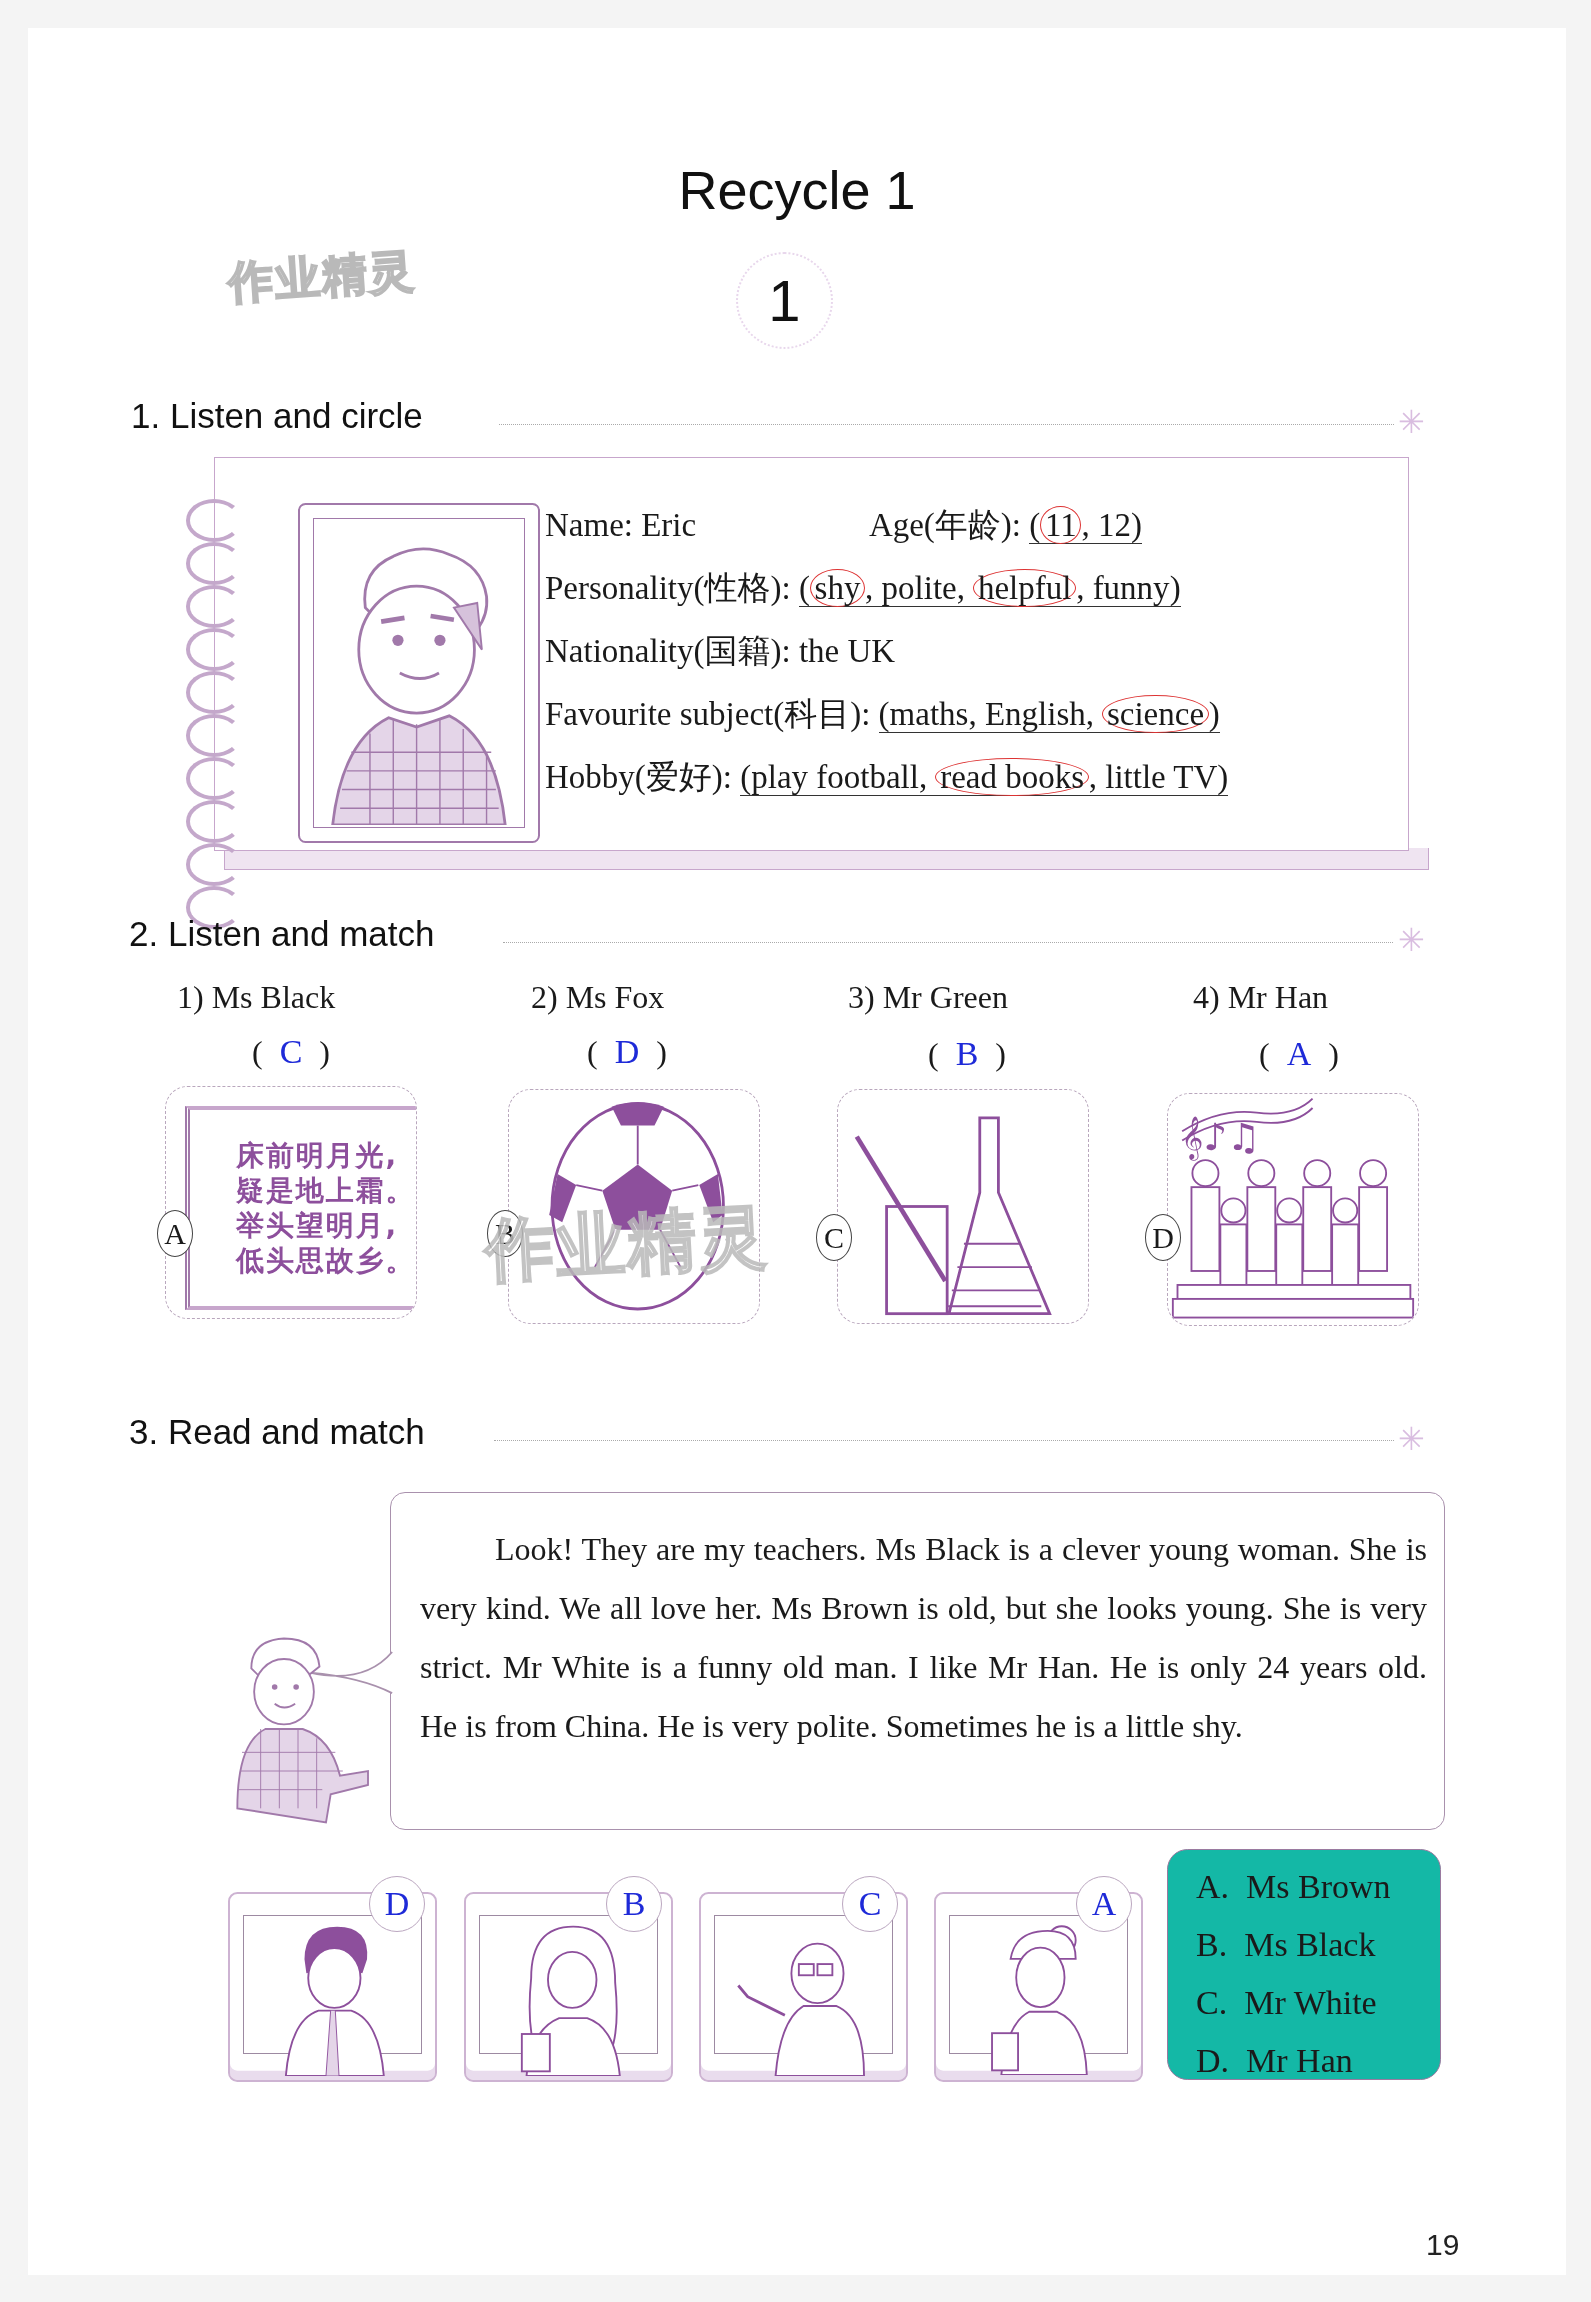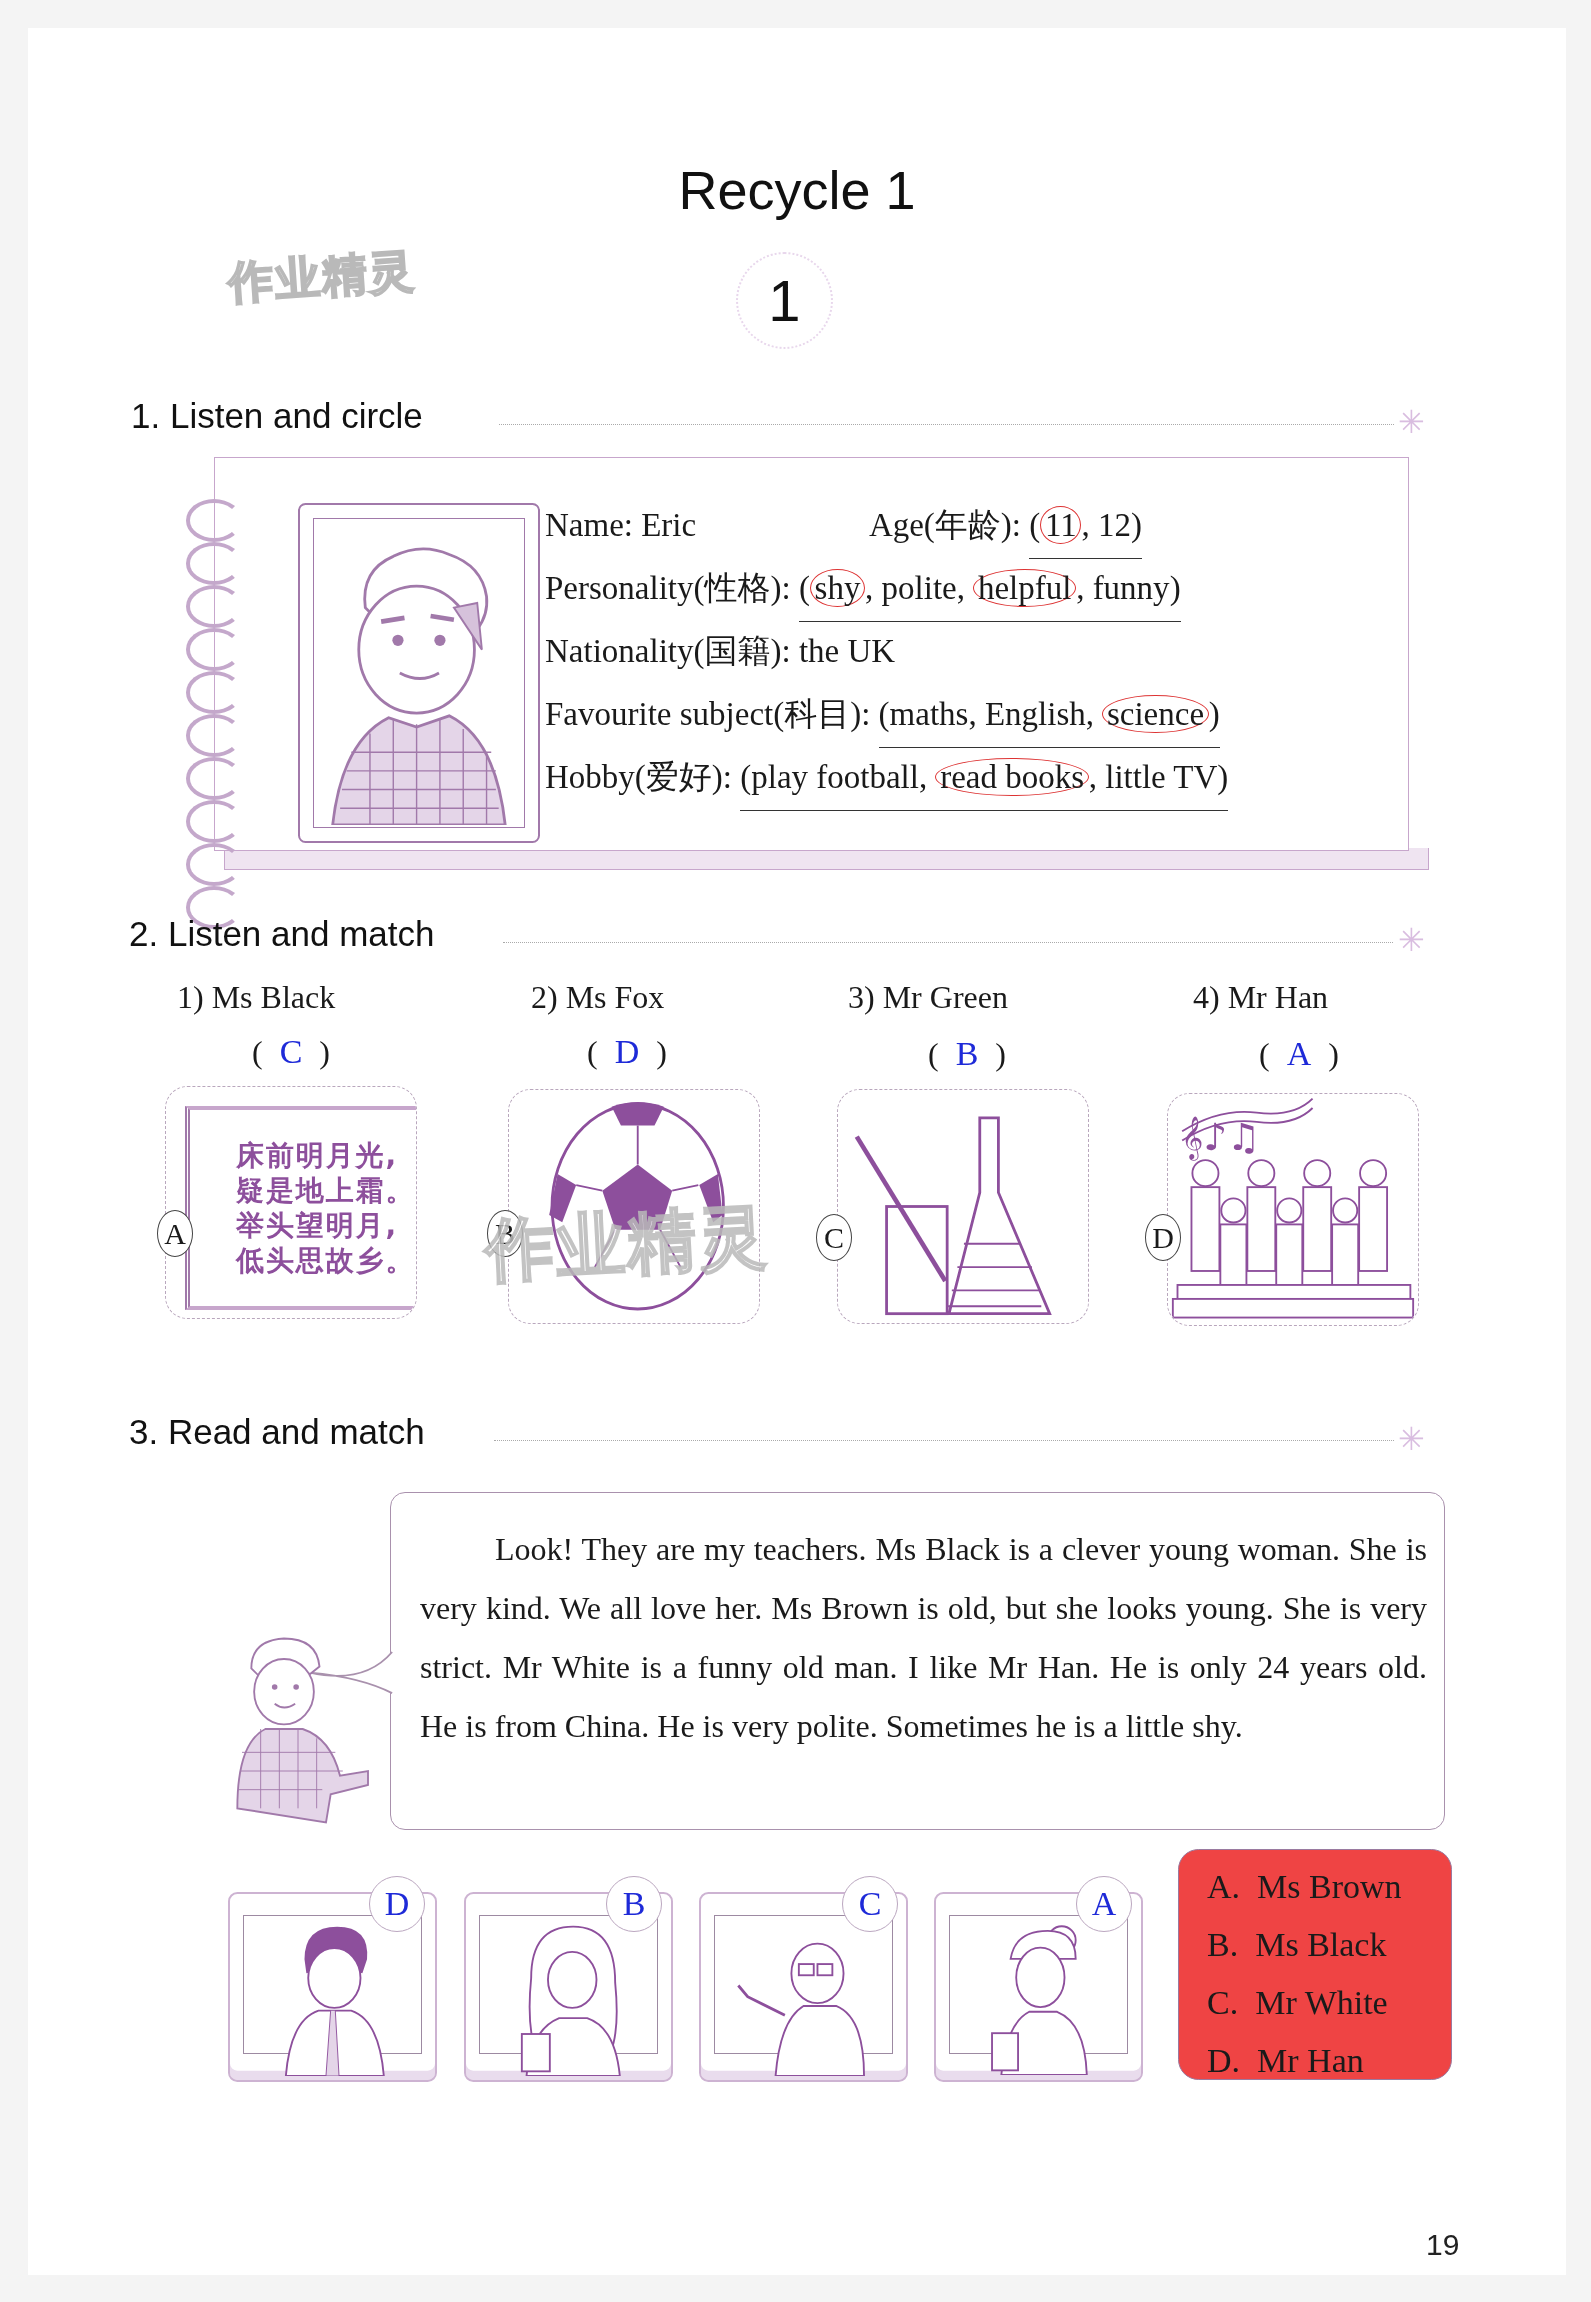--- a/index.html
+++ b/index.html
@@ -16,37 +16,37 @@
   .star { position:absolute; font-size:32px; color:#d9bde0; font-family:"DejaVu Sans", sans-serif; }
   
   .notebook { left:186px; top:429px; width:1193px; height:392px; border:1.9px solid #c7a6cc; background:#fff; }
   .notebook-shadow { left:196px; top:820px; width:1203px; height:20.5px; background:#efe4f1; border:1.9px solid #c7a6cc; border-top:none; }
   .spiral { left:158px; top:471px; width:75px; height:354px; }
   .ring { width:48px; height:35px; border:4.7px solid #c4a8cb; border-right-color:transparent; border-radius:50%; margin-bottom:0; }
   .photo-frame { left:270px; top:475px; width:238px; height:336px; border:2.8px solid #a179aa; border-radius:7.5px; background:#fff; }
   .photo-inner { position:absolute; left:13px; top:13px; right:13px; bottom:13px; border:1.9px solid #a179aa; overflow:hidden; }
   .profile { left:517px; top:466px; width:858px; font-size:33px; line-height:63px; }
   .profile .row { white-space:nowrap; }
-  .opts { border-bottom:1.9px solid #333; padding-bottom:15px; }
+  .opts { border-bottom:1.9px solid #333; padding-bottom:0; }
   .circ { border:1.9px solid #d33; border-radius:50%; padding:0 3.7px; }
   
   .person { font-size:32px; }
   .ans-paren { font-size:32px; }
   .ans { color:#1e2ad8; font-size:34px; padding:0 17px; }
   .card { border:1.9px dashed #b9a7bd; border-radius:22.4px; background:#fff; overflow:hidden; }
   .letter-circle { width:34px; height:45px; border:1.9px solid #444; border-radius:50%; background:#fff; display:flex; align-items:center; justify-content:center; font-size:30px; }
   .poem { color:#8d4f9c; font-family:"DejaVu Sans", sans-serif; font-size:28px; line-height:35px; font-weight:bold; letter-spacing:1.9px; }
   
   .bubble { left:362px; top:1464px; width:1053px; height:336px; border:1.9px solid #a991ad; border-radius:15px; background:#fff; }
   .passage { left:392px; top:1492px; width:1007px; font-size:32px; line-height:59px; text-align:justify; }
   .passage p { margin:0; text-indent:75px; }
   .tframe { border:2.8px solid #cdb3d2; border-radius:9.3px; background:#fff; box-shadow:0 -9.3px 0 #e9dced inset; }
   .board { position:absolute; left:13px; right:13px; top:20.5px; bottom:26px; border:1.9px solid #9d8aa2; }
   .tbadge { position:absolute; width:54px; height:54px; border-radius:50%; border:1.9px solid #bba7c0; background:#fff; display:flex; align-items:center; justify-content:center; color:#1e2ad8; font-size:34px; }
-  .optbox { left:1139px; top:1821px; width:272px; height:229px; border:1.9px solid #9a7aa0; border-radius:20.5px; background:#ef4444;margin-left:11px; }
+  .optbox { left:1139px; top:1821px; width:272px; height:229px; border:1.9px solid #9a7aa0; border-radius:20.5px; background:#14b8a6; }
   .optlist { padding:7.5px 0 0 28px; font-size:34px; line-height:58px; }
   .pagenum { left:1398px; top:2200px; font-family:"Liberation Sans", sans-serif; font-size:30px; color:#222; }
 </style>
 </head>
 <body>
 
 <div class="page">
 
   <div class="abs title">Recycle 1</div>
   <div class="abs unit-badge">

